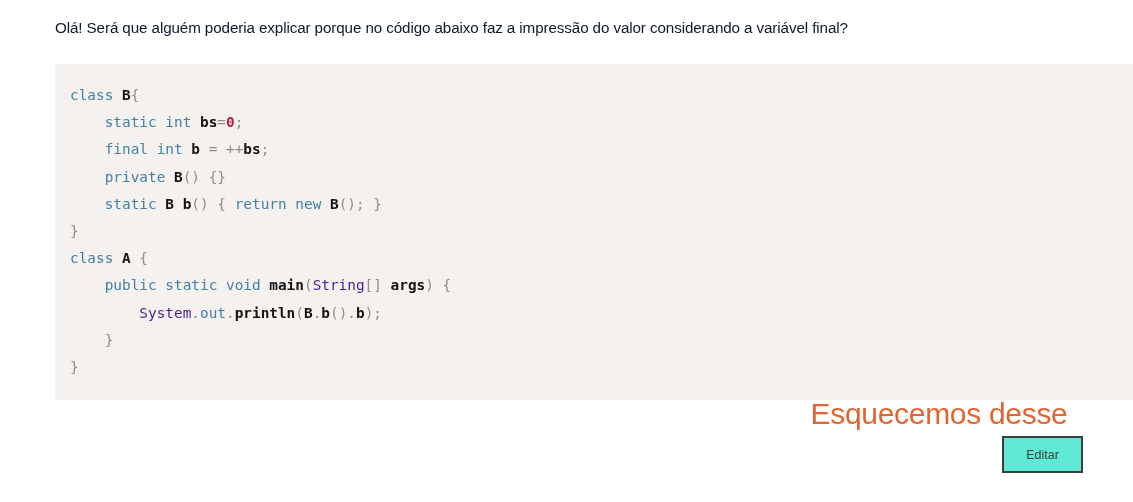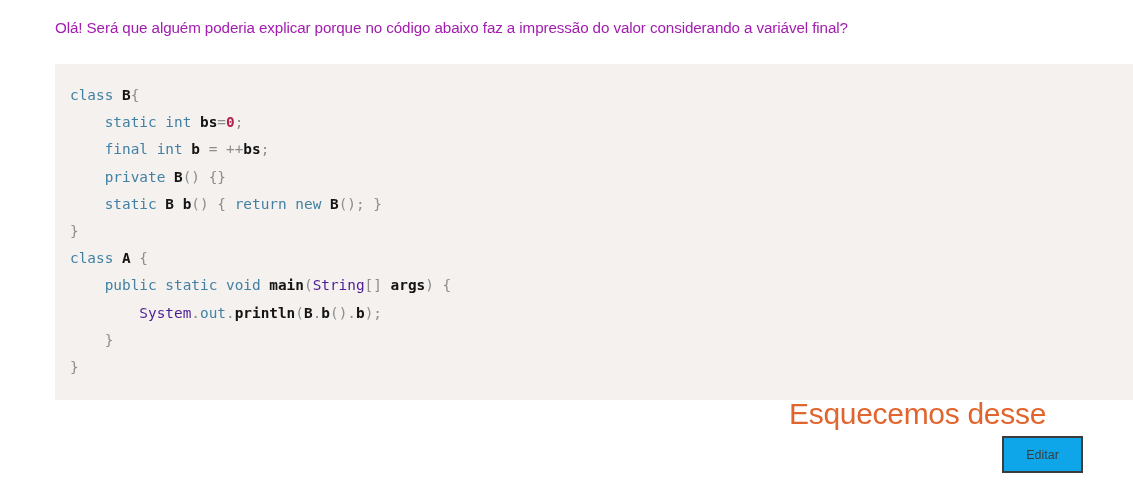--- a/index.html
+++ b/index.html
@@ -19,21 +19,21 @@
 
   
   .question {
     position: absolute;
     left: 55px;
     top: 17px;
     width: 1020px;
     font-family: "Liberation Sans", sans-serif;
     font-size: 15.2px;
     line-height: 21px;
-    color: #a21caf;
+    color: #0f172a;
     letter-spacing: -0.1px;
     white-space: nowrap;
   }
 
   
   .code-block {
     position: absolute;
     left: 55px;
     top: 64px;
     width: 1103px;
@@ -72,31 +72,32 @@
     position: absolute;
     left: 789px;
     top: 396px;
     width: 300px;
     font-family: "Liberation Sans", sans-serif;
     font-size: 30px;
     line-height: 36px;
     color: #e0652f;
     letter-spacing: -0.3px;
     font-weight: 400;
+    text-align: center;
   }
   .annotation span { display: block; white-space: nowrap; }
 
   
   .edit-button {
     position: absolute;
     left: 1002px;
     top: 436px;
     width: 81px;
     height: 37px;
-    background: #0ea5e9;
+    background: #5eead4;
     border: 2px solid #3c3c3c;
     box-sizing: border-box;
     font-family: "Liberation Sans", sans-serif;
     font-size: 12.5px;
     color: #3c3c3c;
     display: flex;
     align-items: center;
     justify-content: center;
     cursor: pointer;
     padding: 12px;

